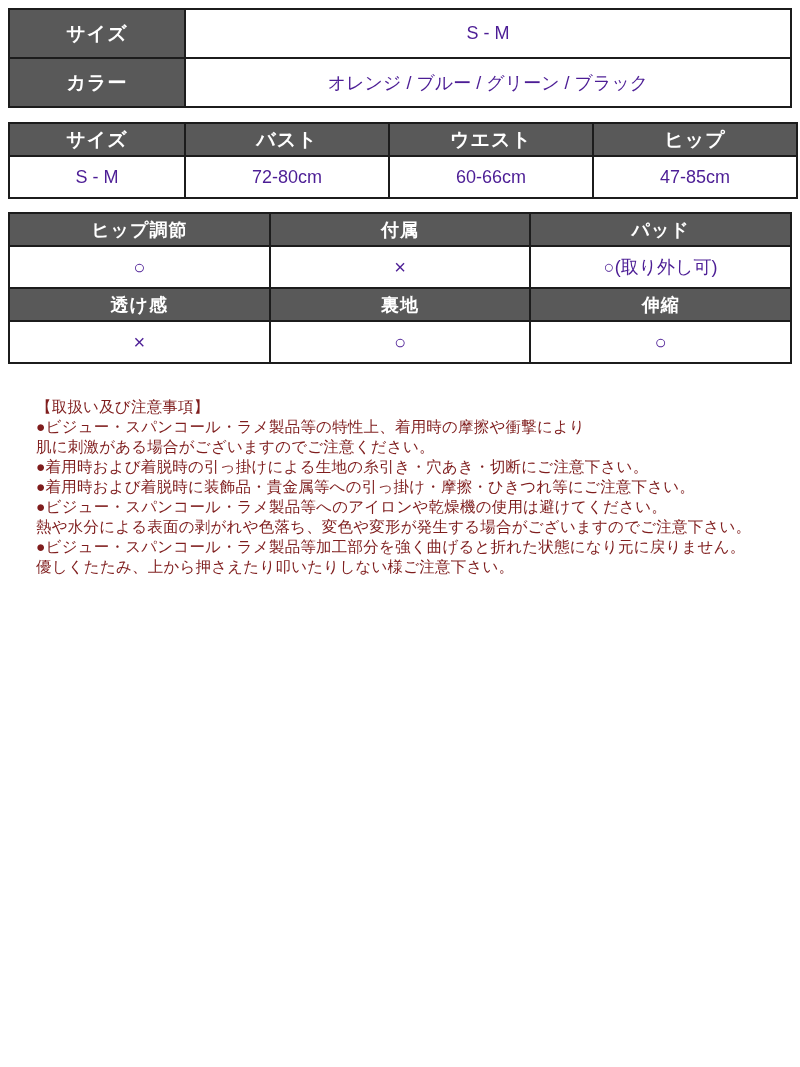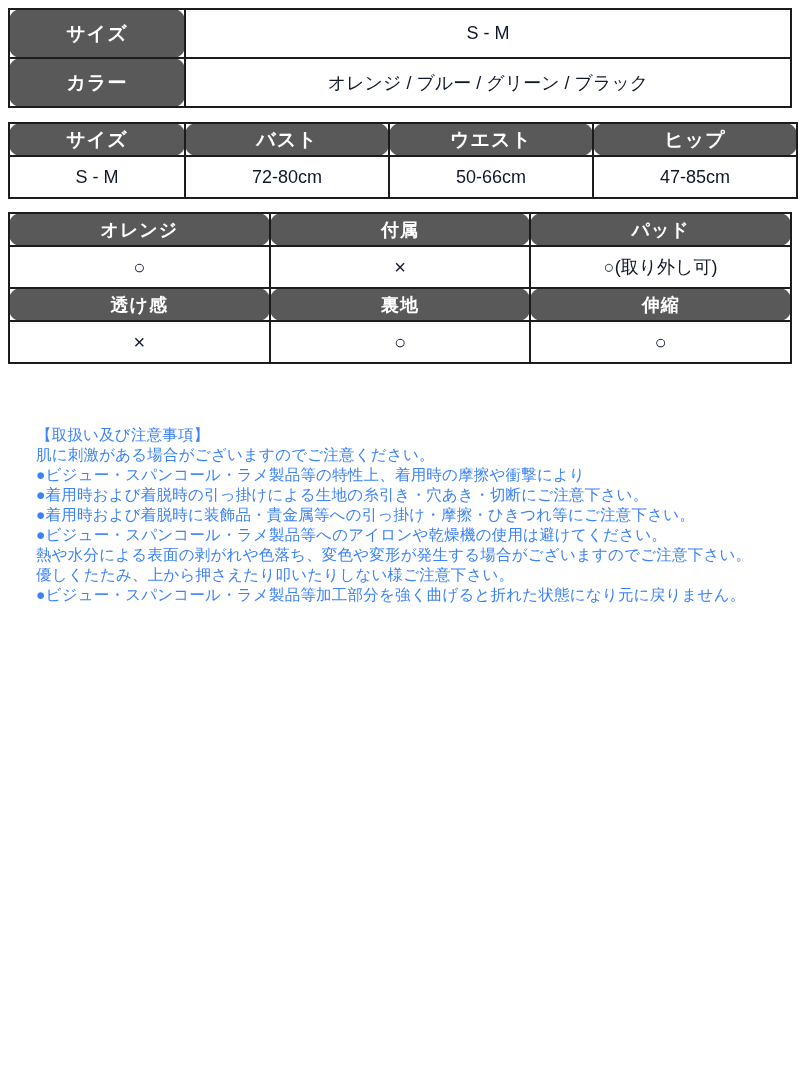--- a/index.html
+++ b/index.html
@@ -30,48 +30,47 @@
     vertical-align: middle;
     padding: 0;
     overflow: hidden;
   }
   th {
     background: #595959;
     color: #ffffff;
     font-weight: bold;
     font-size: 19px;
     letter-spacing: 1px;
-    border-radius: 12px;
   }
   td {
     background: #ffffff;
-    color: #0f172a;
+    color: #4c1d95;
     font-size: 18px;
   }
   
   .spec-table { margin-bottom: 14px; }
   .spec-table th, .spec-table td { height: 47px; }
   .spec-table th { width: 174px; }
   
   .size-table { margin-bottom: 13px; }
   .size-table th { height: 31px; width: 202px; }
   .size-table th:first-child { width: 174px; }
   .size-table td { height: 40px; }
   
   .feature-table th { height: 31px; font-size: 18px; }
   .feature-table td { height: 40px; font-size: 20px; }
   .feature-table td.mixed { font-size: 18px; }
   
   .notes {
-    margin-top: 61px;
+    margin-top: 33px;
     padding-left: 28px;
     padding-right: 10px;
     font-size: 15.5px;
     line-height: 20px;
-    color: #3b82f6;
+    color: #7f1d1d;
     letter-spacing: 0.2px;
   }
   .notes-title { }
   .note-line { white-space: nowrap; }
 </style>
 </head>
 <body>
 
 <div class="page">
 
@@ -92,30 +91,30 @@
     <tbody>
       <tr>
         <th>サイズ</th>
         <th>バスト</th>
         <th>ウエスト</th>
         <th>ヒップ</th>
       </tr>
       <tr>
         <td>S - M</td>
         <td>72-80cm</td>
-        <td>50-66cm</td>
+        <td>60-66cm</td>
         <td>47-85cm</td>
       </tr>
     </tbody>
   </table>
 
   <table class="feature-table">
     <tbody>
       <tr>
-        <th>オレンジ</th>
+        <th>ヒップ調節</th>
         <th>付属</th>
         <th>パッド</th>
       </tr>
       <tr>
         <td>○</td>
         <td>×</td>
         <td class="mixed">○(取り外し可)</td>
       </tr>
       <tr>
         <th>透け感</th>
@@ -125,23 +124,23 @@
       <tr>
         <td>×</td>
         <td>○</td>
         <td>○</td>
       </tr>
     </tbody>
   </table>
 
   <div class="notes">
     <div class="notes-title">【取扱い及び注意事項】</div>
+    <div class="note-line">●ビジュー・スパンコール・ラメ製品等の特性上、着用時の摩擦や衝撃により</div>
     <div class="note-line">肌に刺激がある場合がございますのでご注意ください。</div>
-    <div class="note-line">●ビジュー・スパンコール・ラメ製品等の特性上、着用時の摩擦や衝撃により</div>
     <div class="note-line">●着用時および着脱時の引っ掛けによる生地の糸引き・穴あき・切断にご注意下さい。</div>
     <div class="note-line">●着用時および着脱時に装飾品・貴金属等への引っ掛け・摩擦・ひきつれ等にご注意下さい。</div>
     <div class="note-line">●ビジュー・スパンコール・ラメ製品等へのアイロンや乾燥機の使用は避けてください。</div>
     <div class="note-line">熱や水分による表面の剥がれや色落ち、変色や変形が発生する場合がございますのでご注意下さい。</div>
+    <div class="note-line">●ビジュー・スパンコール・ラメ製品等加工部分を強く曲げると折れた状態になり元に戻りません。</div>
     <div class="note-line">優しくたたみ、上から押さえたり叩いたりしない様ご注意下さい。</div>
-    <div class="note-line">●ビジュー・スパンコール・ラメ製品等加工部分を強く曲げると折れた状態になり元に戻りません。</div>
   </div>
 
 </div>
 
 </body></html>

